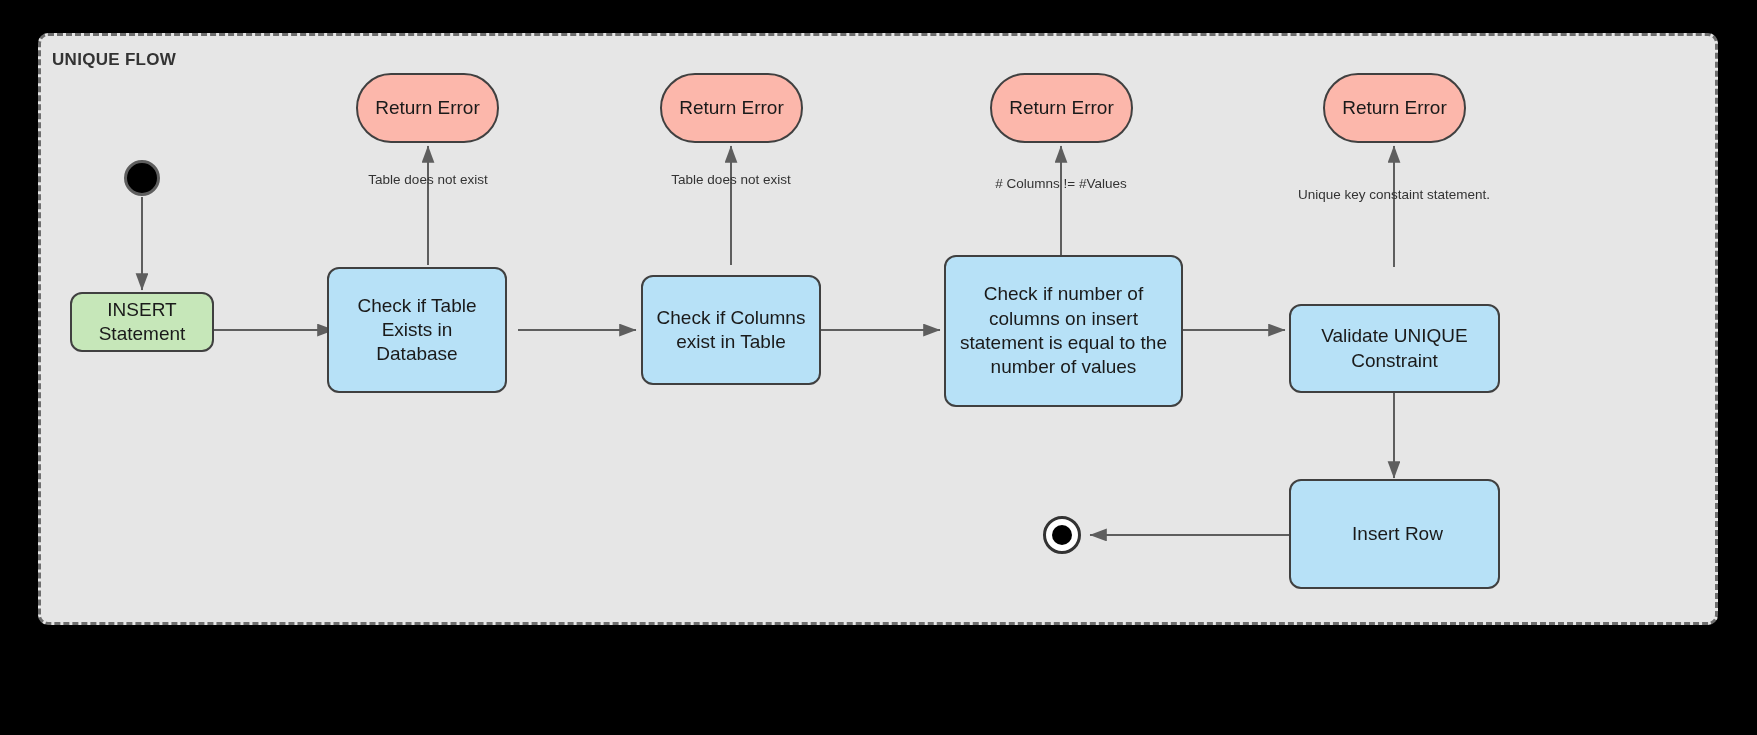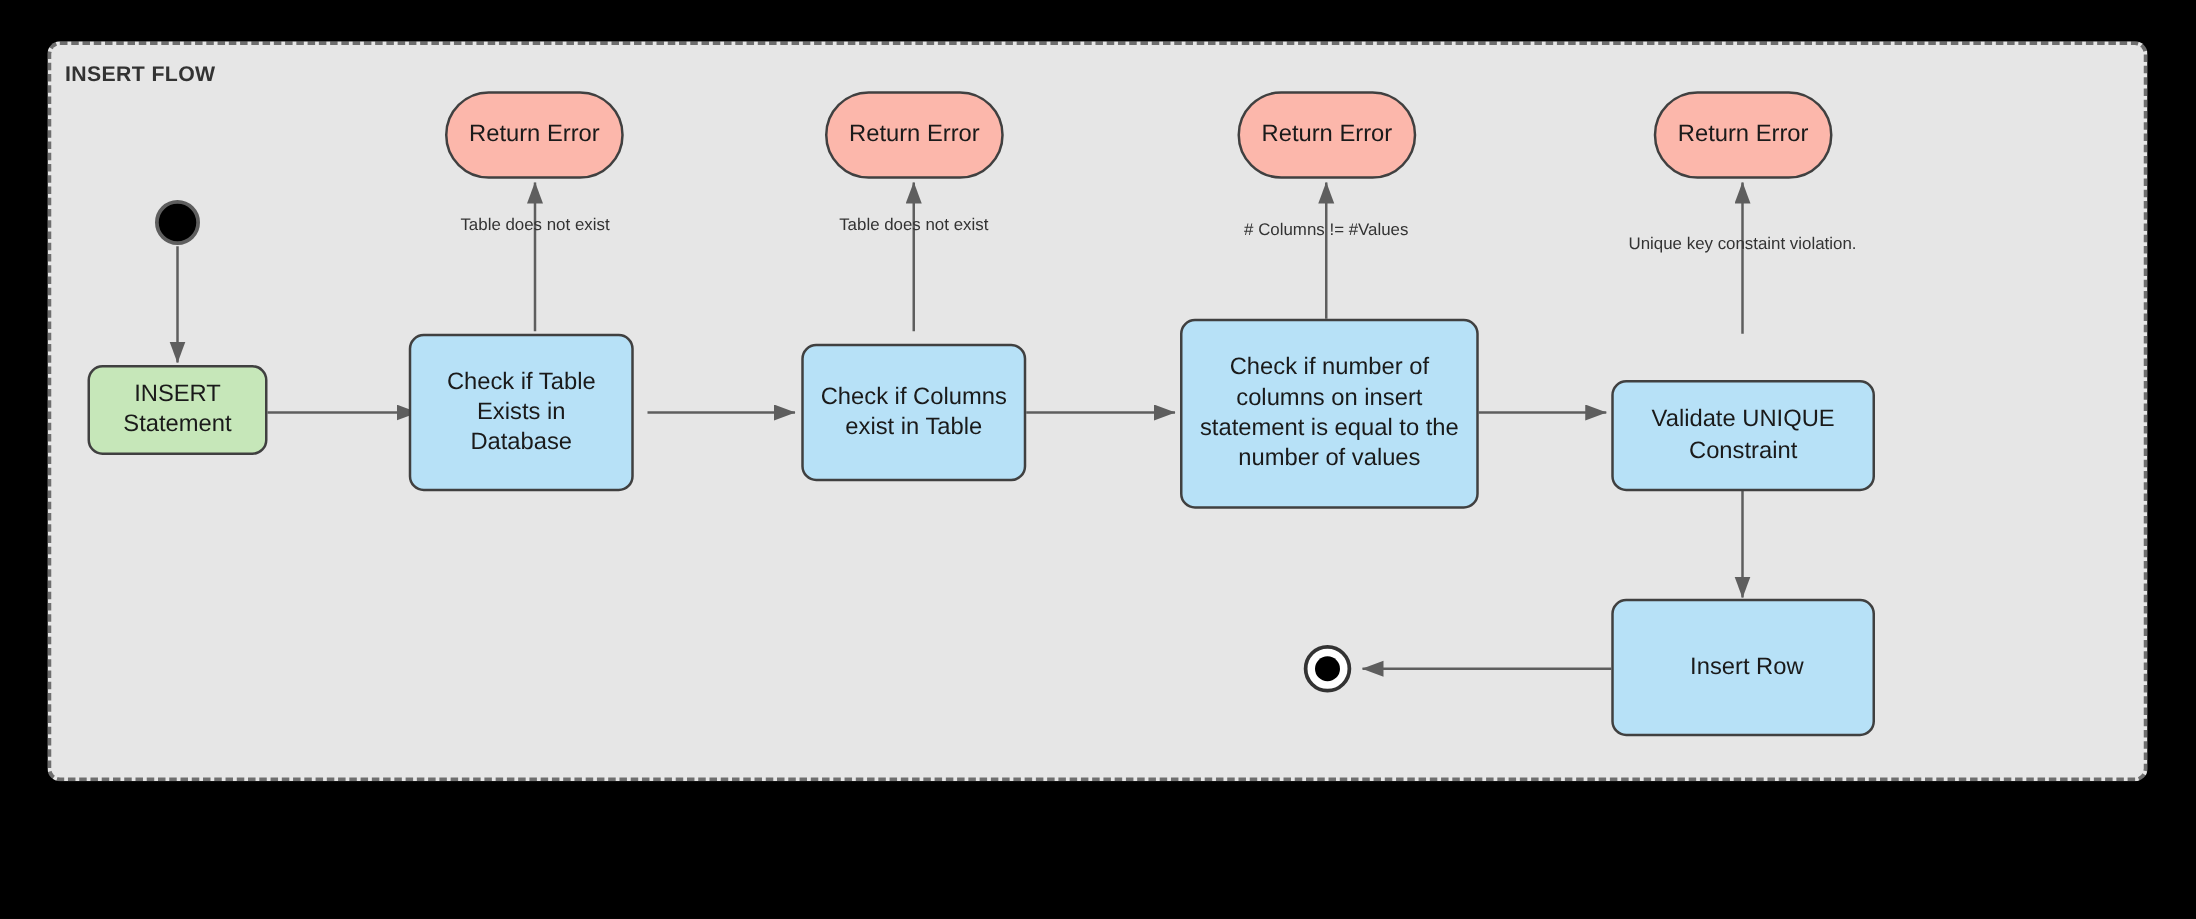--- a/index.html
+++ b/index.html
@@ -115,21 +115,21 @@
     height: 735px;
     pointer-events: none;
   }
 </style>
 </head>
 <body>
 
 <div id="canvas">
 
   <div class="frame"></div>
-  <div class="frame-title">INSERT FLOW</div>
+  <div class="frame-title">UNIQUE FLOW</div>
 
   <svg id="edges" viewBox="0 0 1757 735">
     <defs>
       <marker id="arrow" markerWidth="10" markerHeight="10" refX="8.4" refY="3.2" orient="auto" markerUnits="strokeWidth">
         <path d="M0,0 L8.6,3.2 L0,6.4 z" fill="#5e5e5e"></path>
       </marker>
     </defs>
     <g stroke="#5e5e5e" stroke-width="2" fill="none" marker-end="url(#arrow)">
 
       <path d="M142,197 L142,290"></path>
@@ -151,21 +151,21 @@
       <path d="M1394,267 L1394,146"></path>
 
       <path d="M1394,382 L1394,478"></path>
 
       <path d="M1289,535 L1090,535"></path>
     </g>
   </svg>
 
   <div class="start-node" style="left:124px; top:160px;"></div>
 
-  <div class="node green r12" style="left:70px; top:292px; width:144px; height:72px;">INSERT
+  <div class="node green r12" style="left:70px; top:292px; width:144px; height:60px;">INSERT
 Statement</div>
 
   <div class="node blue r12" style="left:327px; top:267px; width:180px; height:126px;">Check if Table
 Exists in Database</div>
 
   <div class="node blue r12" style="left:944px; top:255px; width:239px; height:152px;">Check if number of
 columns on insert
 statement is equal to the
 number of values</div>
 
@@ -188,15 +188,15 @@
   <div class="end-node" style="left:1043px; top:516px;">
     <div class="end-node-inner"></div>
   </div>
 
   <div class="edge-label" style="left:428px; top:172px;">Table does not exist</div>
 
   <div class="edge-label" style="left:731px; top:172px;">Table does not exist</div>
 
   <div class="edge-label" style="left:1061px; top:176px;"># Columns != #Values</div>
 
-  <div class="edge-label" style="left:1394px; top:187px;">Unique key constaint violation.</div>
+  <div class="edge-label" style="left:1394px; top:187px;">Unique key constaint statement.</div>
 
 </div>
 
 </body></html>

